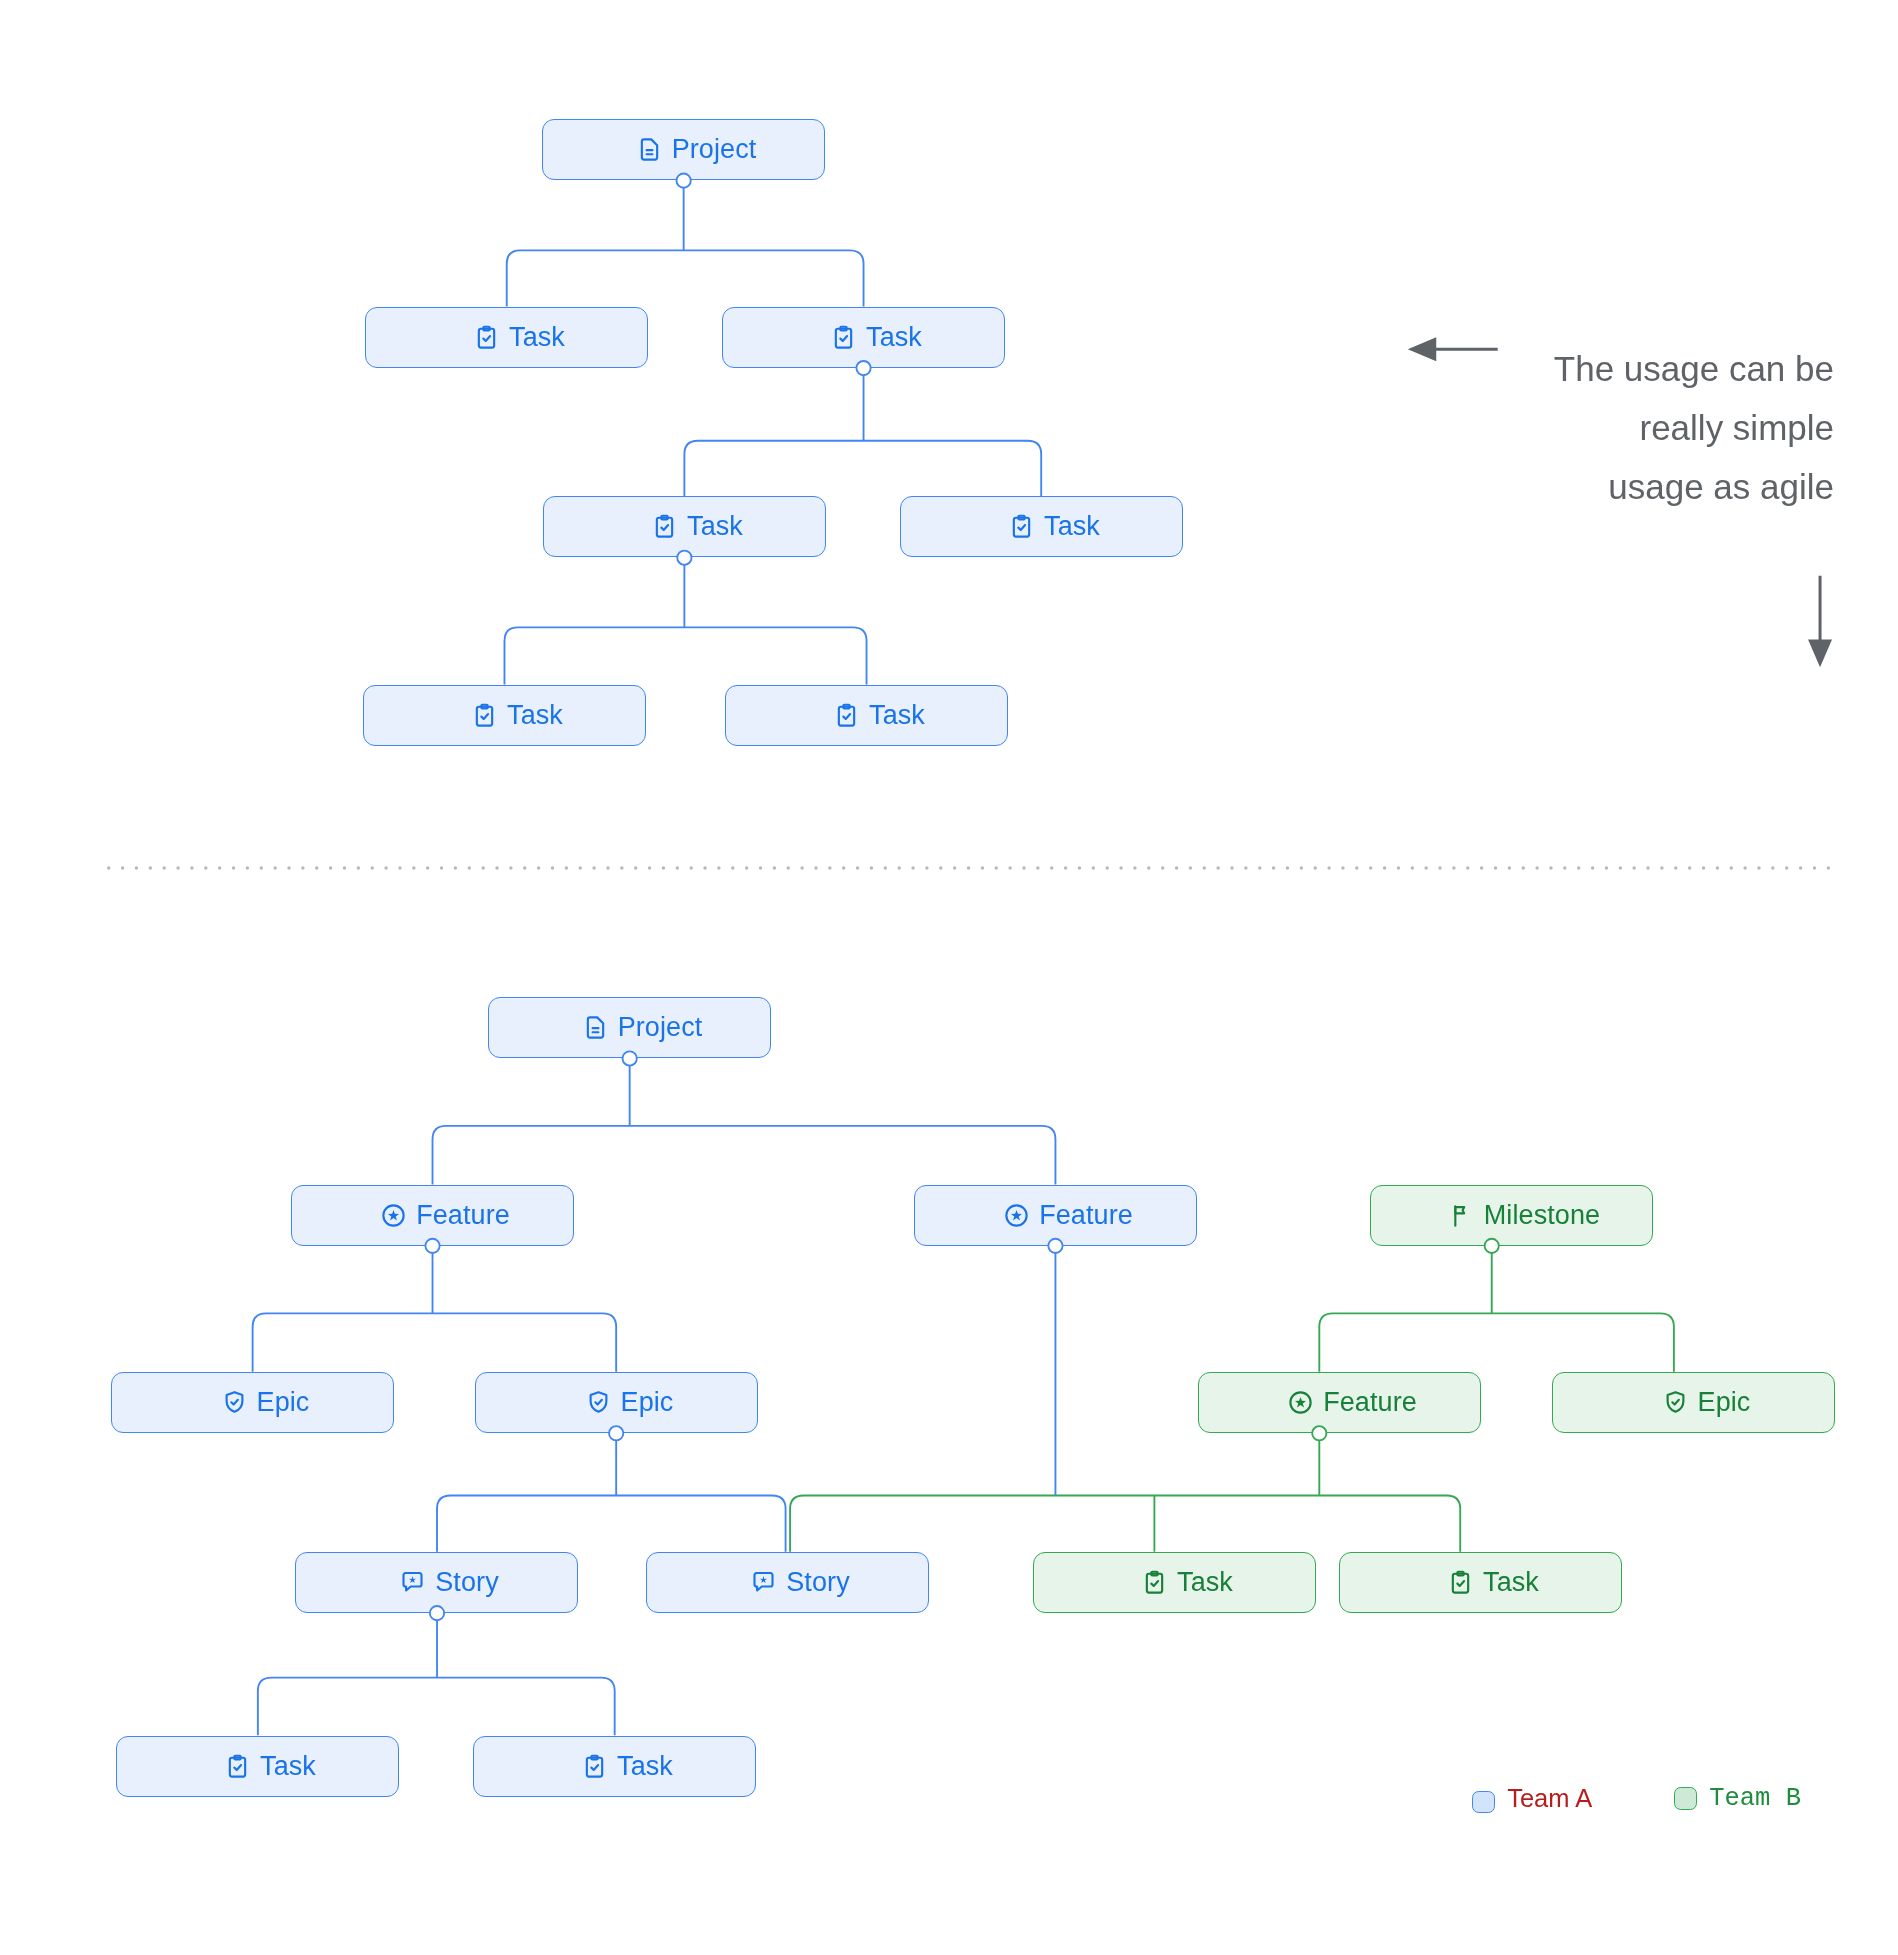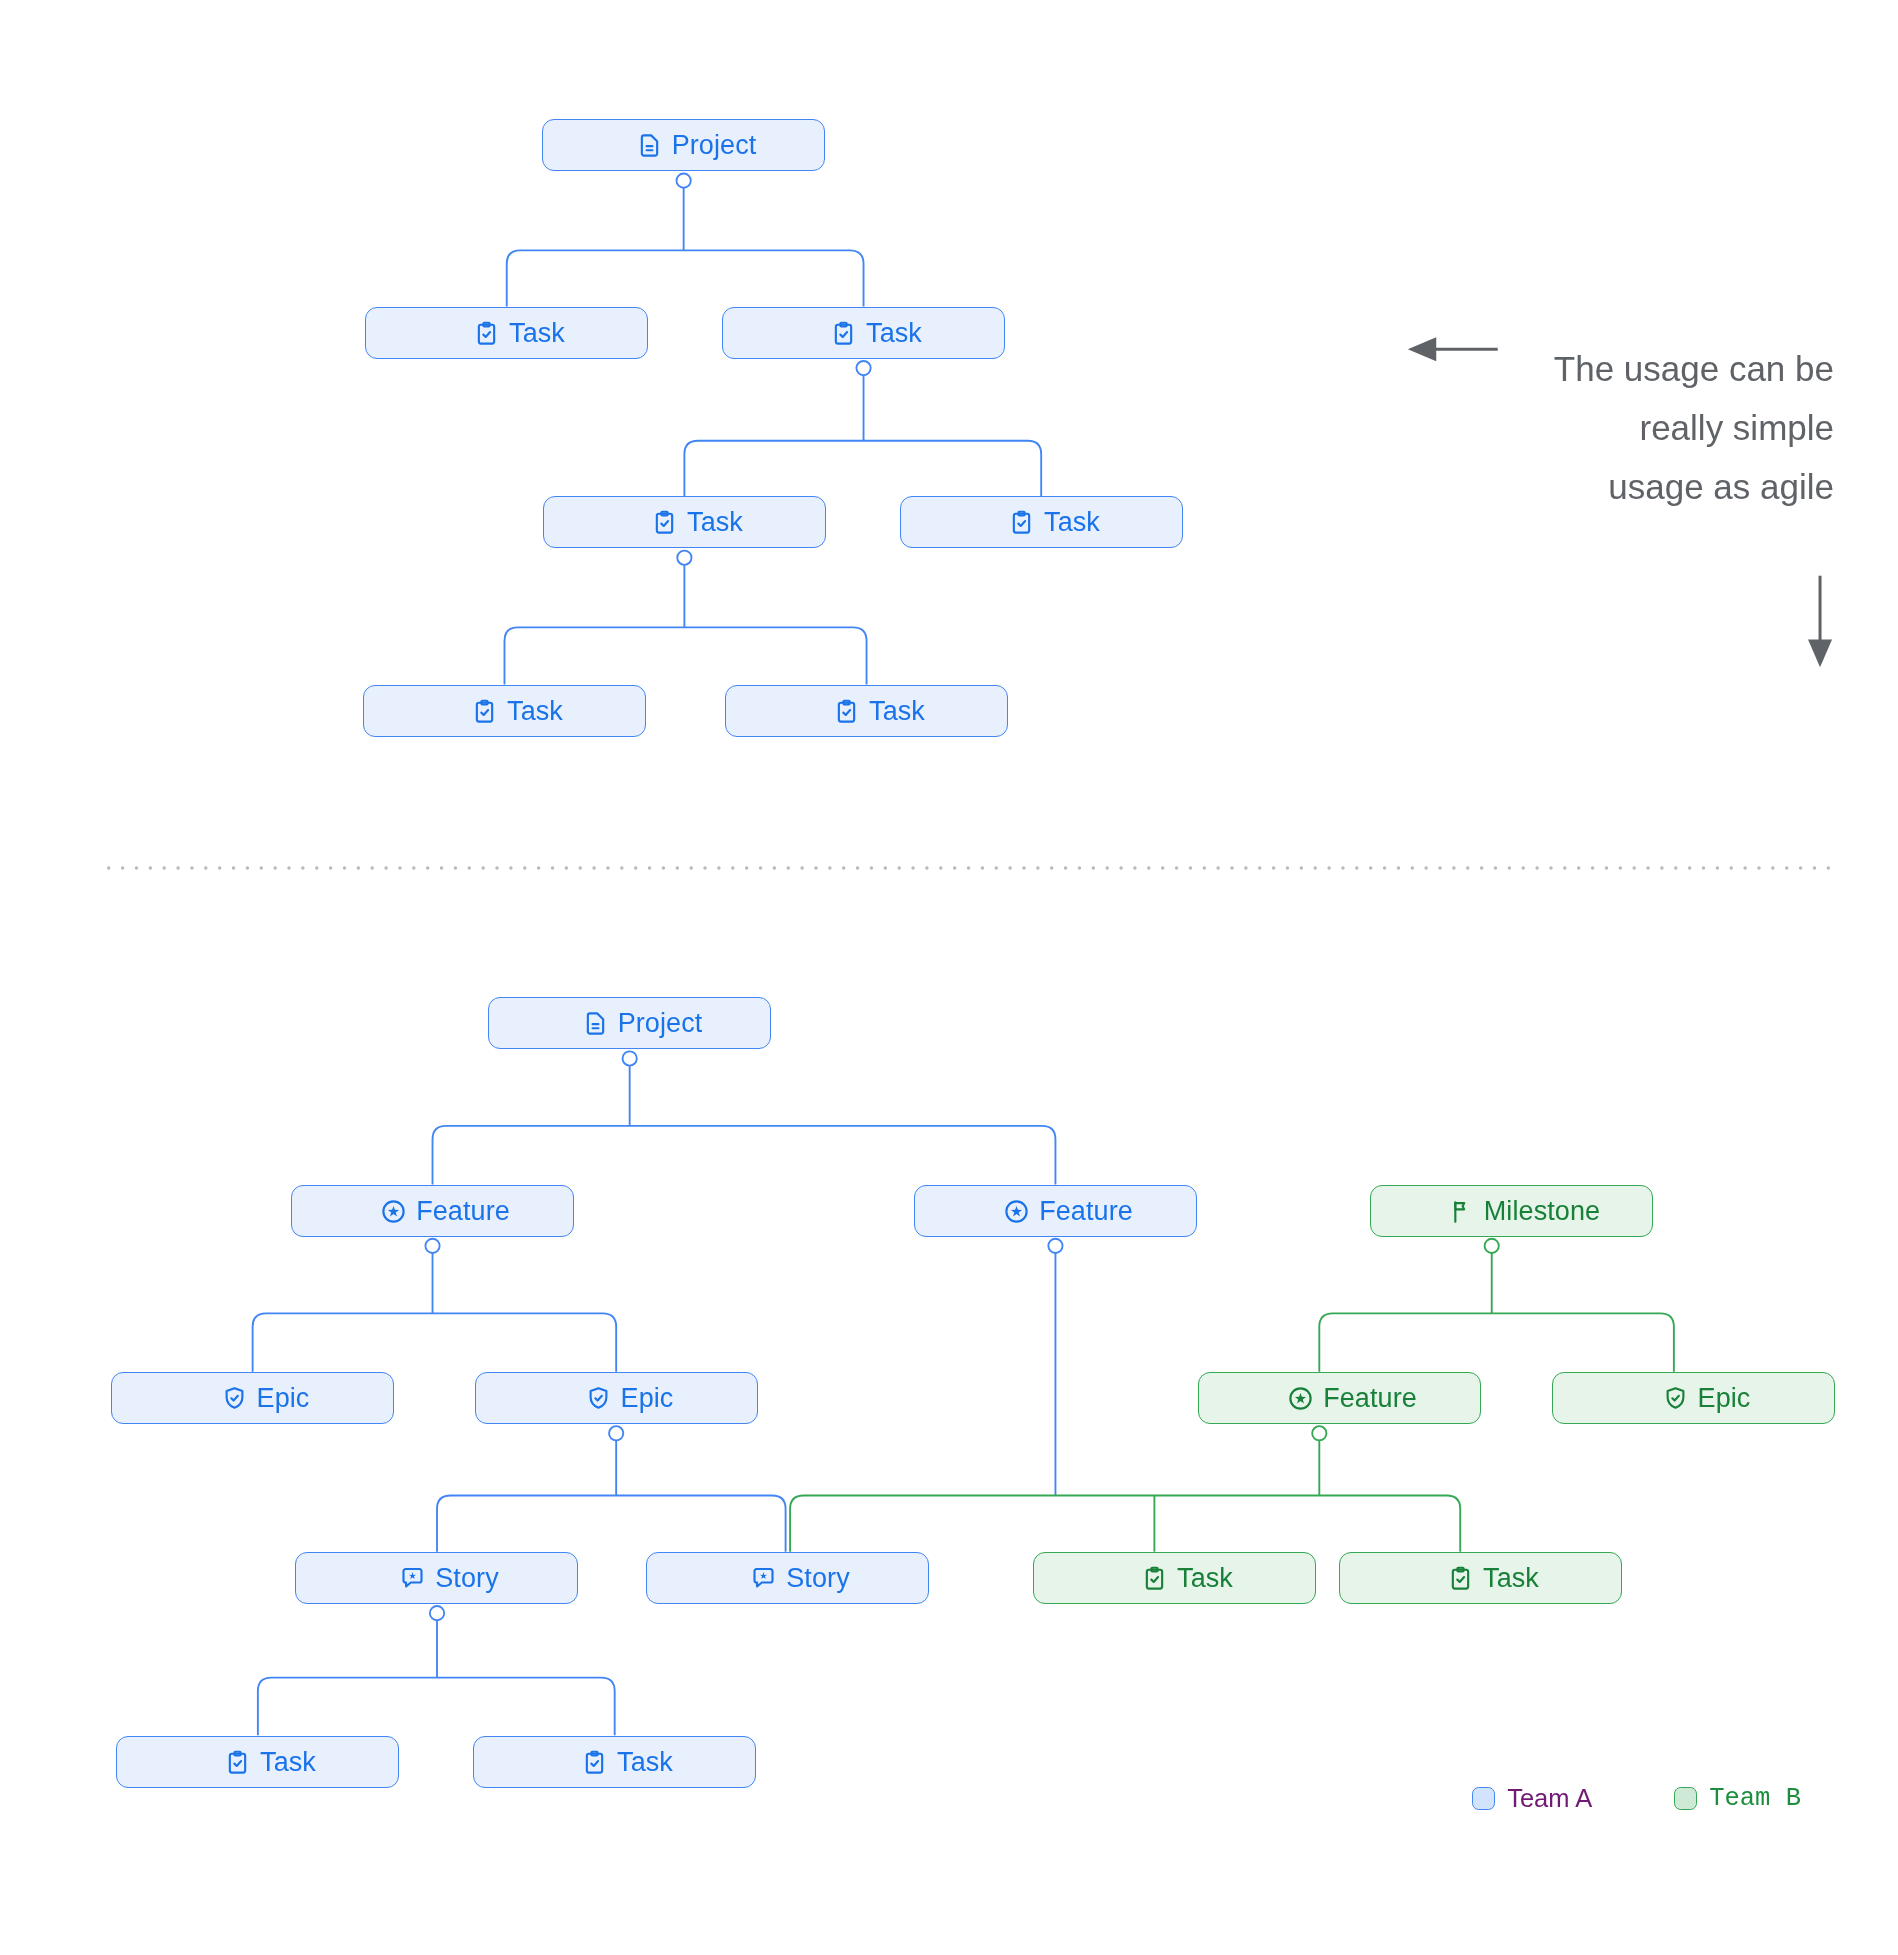--- a/index.html
+++ b/index.html
@@ -1,34 +1,34 @@
 <!DOCTYPE html>
 <html style="font-size:12px"><head>
 <meta charset="utf-8">
 <style>
   html,body{margin:0;padding:0;background:#ffffff;}
   body{font-family:"Liberation Sans", sans-serif;}
   .canvas{position:relative;width:1898px;height:1955px;background:#ffffff;overflow:hidden;}
   .overlay{position:absolute;left:0;top:0;z-index:3;pointer-events:none;}
-  .node{position:absolute;width:283px;height:52px;box-sizing:border-box;border-radius:12px;
+  .node{position:absolute;width:283px;height:61px;box-sizing:border-box;border-radius:12px;
         display:flex;align-items:center;justify-content:center;gap:9px;
         font-size:27px;font-weight:500;z-index:2;letter-spacing:0.1px;padding-left:25px;}
   .team-a{background:#e8f0fe;border:1.9px solid #4285f4;color:#1a73e8;}
   .team-b{background:#e6f4ea;border:1.9px solid #34a853;color:#188038;margin-left:20px;}
   .icon{display:flex;align-items:center;justify-content:center;width:27px;height:27px;}
   .icon svg{width:27px;height:27px;stroke:currentColor;fill:none;stroke-width:1.9;
             stroke-linecap:round;stroke-linejoin:round;}
   .annotation{position:absolute;right:64px;top:339px;text-align:right;z-index:2;
               font-size:35px;line-height:59px;color:#5f6368;font-weight:400;}
   .legend-item{position:absolute;display:flex;align-items:center;gap:12.7px;z-index:2;
                font-size:25.5px;font-weight:500;}
   .swatch{width:22.5px;height:22.5px;border-radius:6.7px;box-sizing:border-box;display:inline-block;}
   .swatch-a{background:#d2e3fc;border:1.9px solid #4285f4;}
   .swatch-b{background:#ceead6;border:1.9px solid #34a853;}
-  .legend-a{color:#701a75;}
+  .legend-a{color:#b91c1c;align-items:flex-end;}
   .legend-b{color:#1e8e3e;font-family:Liberation Mono, monospace;}
 </style>
 </head>
 <body>
 
 <div class="canvas">
 
   <svg class="overlay" width="1898" height="1955" viewBox="0 0 2532 2608">
 
     <g>

